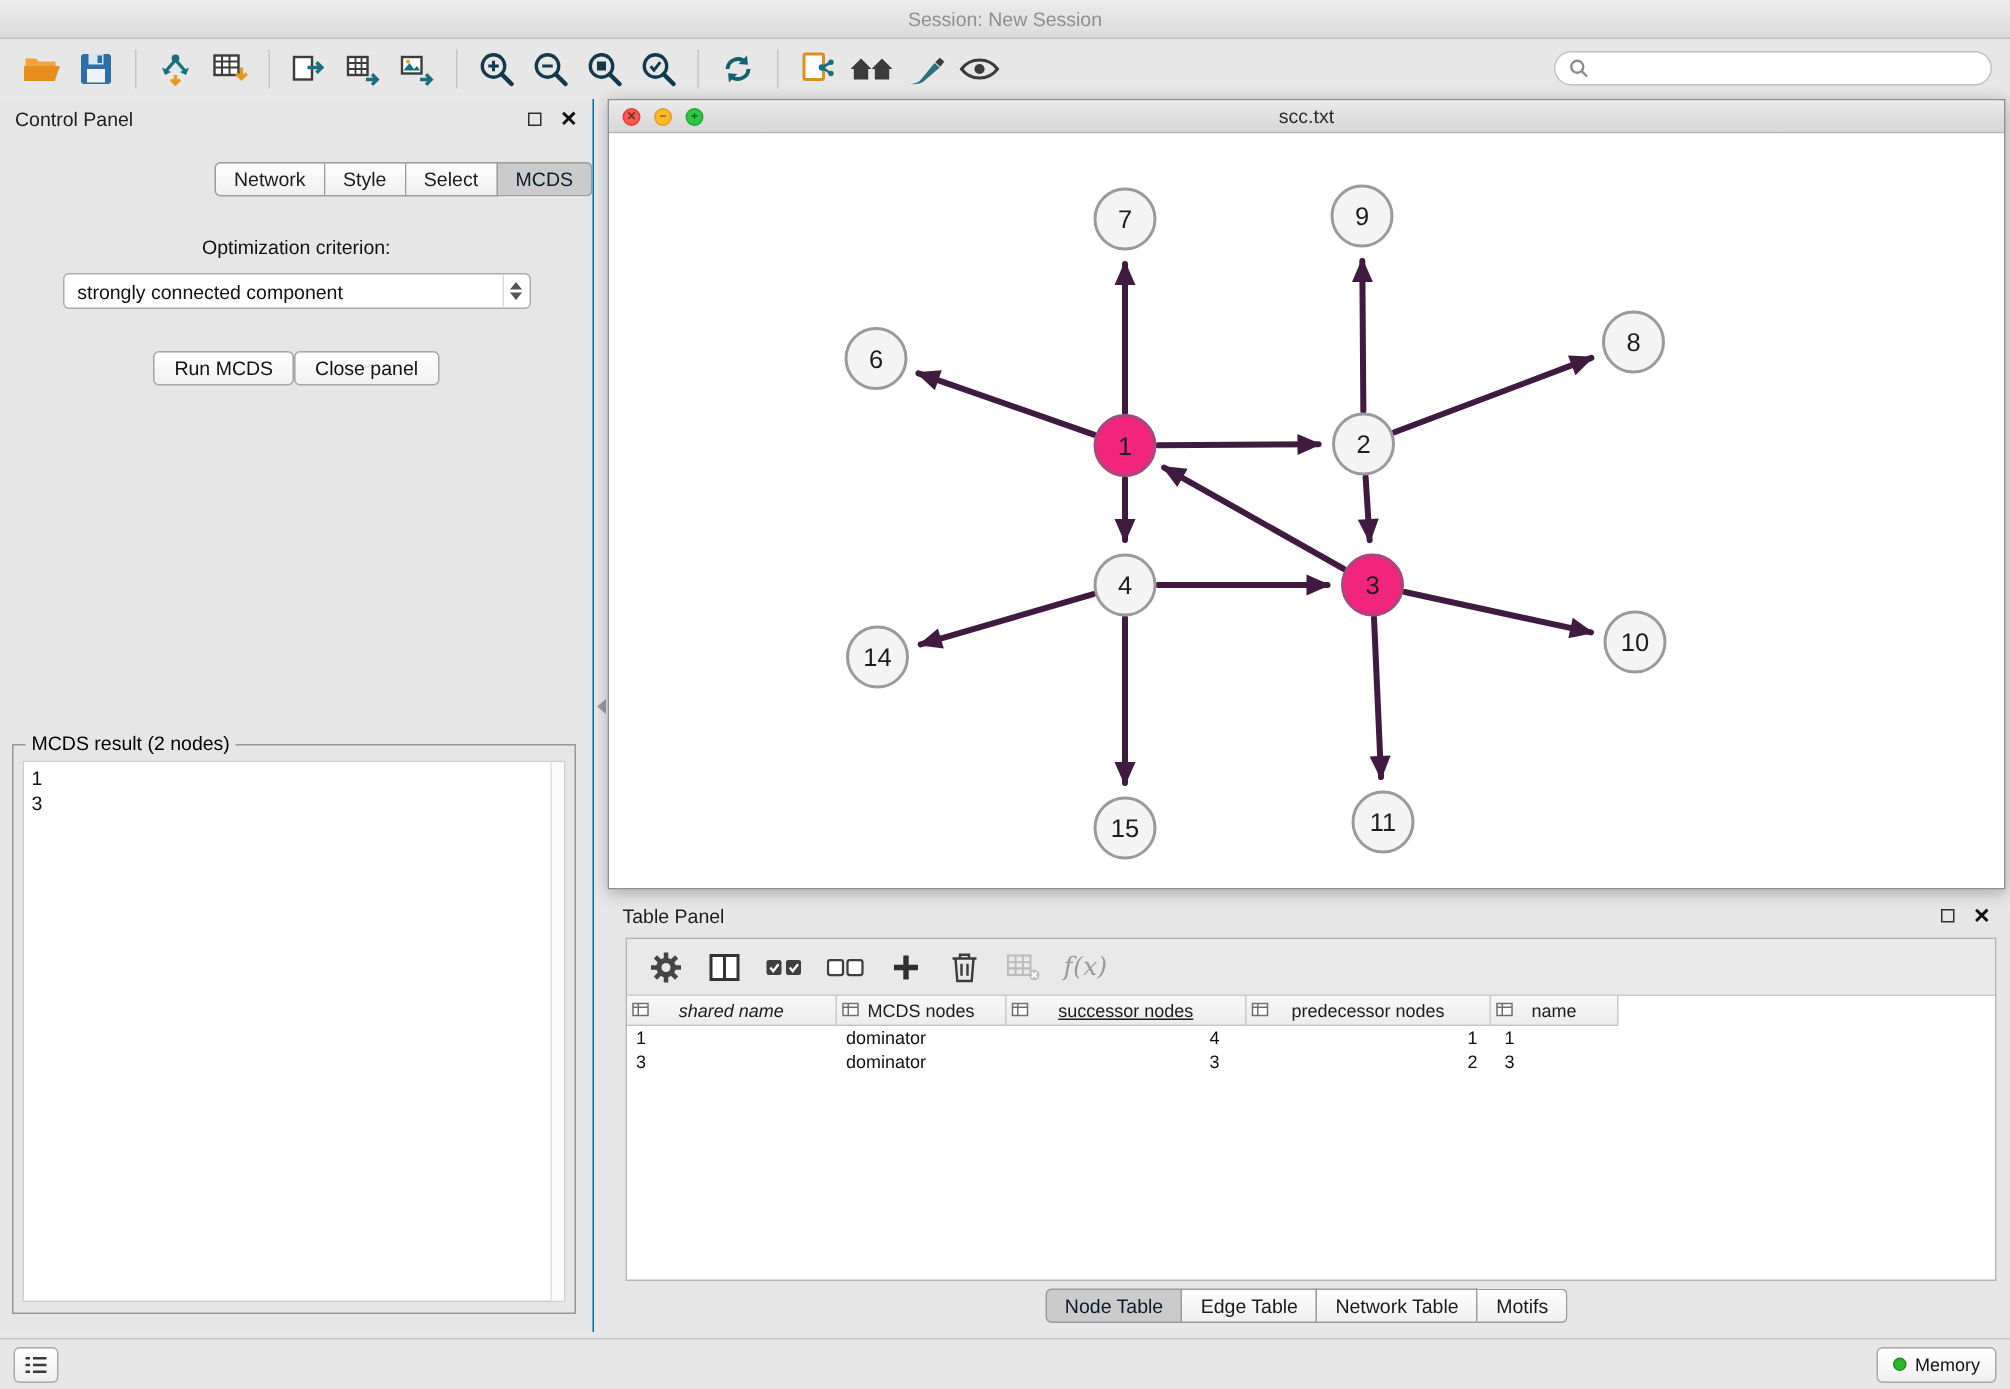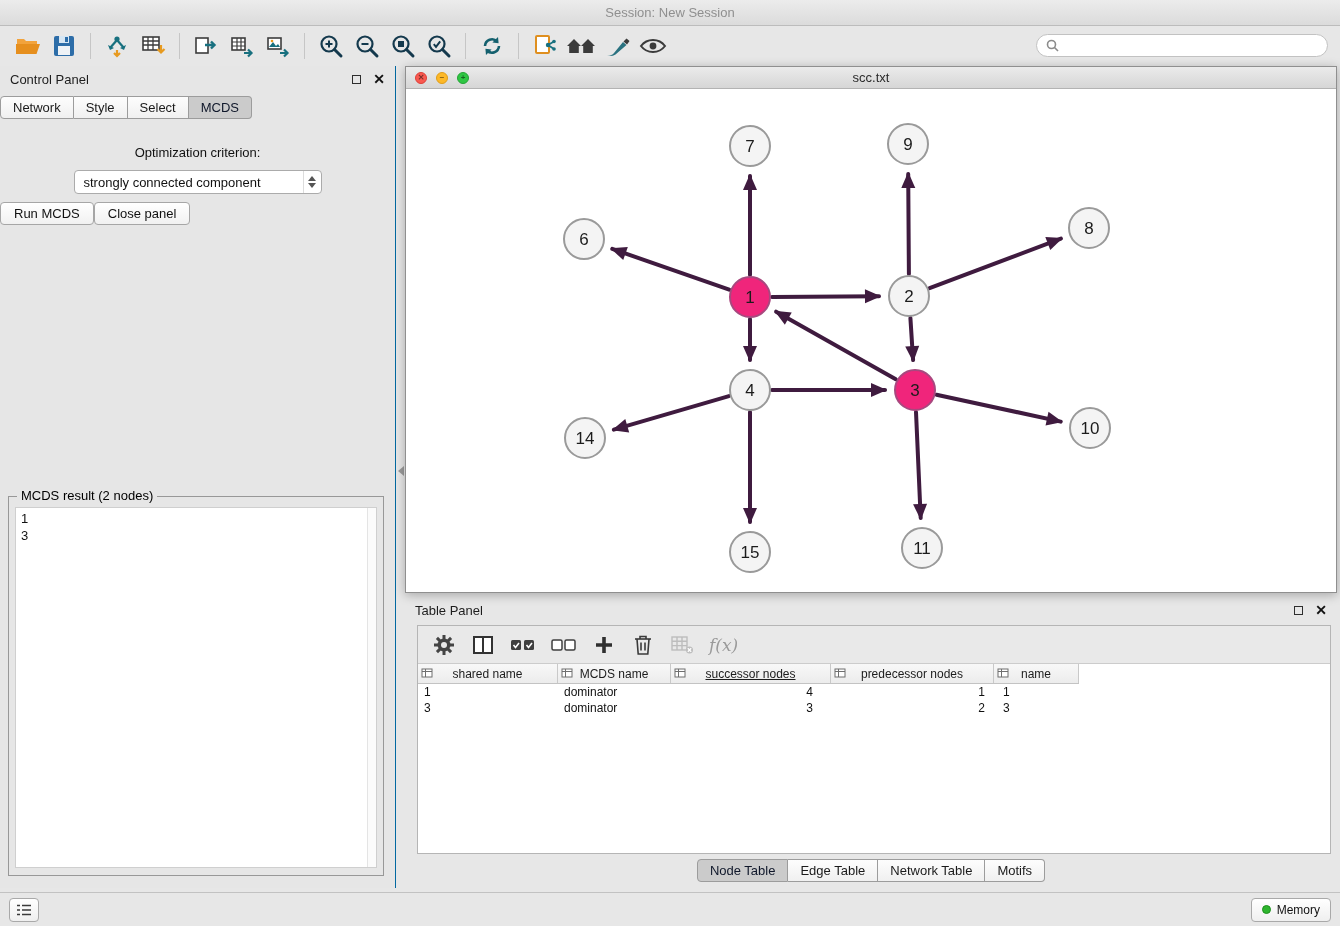--- a/index.html
+++ b/index.html
@@ -16,32 +16,32 @@
   .toolbar-search input{border:none;outline:none;flex:1;font-size:12px;background:transparent;color:#333}
 
   
   .panel-header{height:26px;display:flex;align-items:center;padding:0 10px;font-size:13px;color:#1d1d1d}
   .panel-header .spacer{flex:1}
   .float-icon{width:9px;height:9px;border:1.5px solid #2e2e2e;display:inline-block;margin-right:12px}
   .close-icon{font-size:14px;font-weight:bold;color:#111;line-height:1}
 
   
   .control-panel{position:absolute;left:0;top:66px;width:396px;height:822px;background:#e6e6e6;border-right:1px solid #0369a1}
-  .cp-tabs{display:flex;justify-content:flex-start;margin-top:4px}
+  .cp-tabs{display:flex;justify-content:flex-end;margin-top:16px}
   .tab{background:linear-gradient(#fdfdfd,#f0f0f0);border:1px solid #9c9c9c;border-left:none;font-size:13px;padding:3px 12px;color:#1a1a1a;cursor:default}
   .tab:first-child{border-left:1px solid #9c9c9c;border-radius:4px 0 0 4px}
   .tab:last-child{border-radius:0 4px 4px 0}
   .tab.active{background:#cbcbcb;color:#0f172a}
   .opt-label{text-align:center;font-size:13px;margin-top:26px;color:#111}
-  .select{margin:10px auto 0;width:248px;height:24px;background:#fff;border:1px solid #ababab;border-radius:4px;display:flex;align-items:center;font-size:13px;padding-left:9px;color:#111}
+  .select{margin:10px auto 0;width:312px;height:24px;background:#fff;border:1px solid #ababab;border-radius:4px;display:flex;align-items:center;font-size:13px;padding-left:9px;color:#111}
   .select .val{flex:1}
   .stepper{width:18px;height:100%;display:flex;flex-direction:column;align-items:center;justify-content:center;gap:2px;border-left:1px solid #dcdcdc}
   .arr-up{width:0;height:0;border-left:4px solid transparent;border-right:4px solid transparent;border-bottom:5px solid #555}
   .arr-down{width:0;height:0;border-left:4px solid transparent;border-right:4px solid transparent;border-top:5px solid #555}
-  .cp-buttons{display:flex;gap:0;margin-top:8px}
+  .cp-buttons{display:flex;justify-content:center;gap:0;margin-top:28px}
   .btn{background:linear-gradient(#ffffff,#f1f1f1);border:1px solid #a6a6a6;border-radius:4px;font-size:13px;padding:3px 13px;color:#111;cursor:default}
   .result-group{position:absolute;left:8px;right:11px;top:430px;bottom:12px;border:1px solid #989898}
   .result-legend{position:absolute;top:-9px;left:8px;background:#e6e6e6;padding:0 4px;font-size:13px;color:#000000}
   .result-list{position:absolute;left:6px;right:6px;top:10px;bottom:7px;background:#fff;border:1px solid #cfcfcf;font-size:13px;color:#111;padding:2px 5px;line-height:17px}
   .result-scroll{position:absolute;top:0;right:0;bottom:0;width:9px;border-left:1px solid #e4e4e4;background:#fbfbfb}
   .splitter-handle{position:absolute;left:396px;top:460px;width:9px;height:22px;display:flex;align-items:center;justify-content:center}
   .splitter-handle::before{content:"";width:0;height:0;border-top:5px solid transparent;border-bottom:5px solid transparent;border-right:6px solid #9a9a9a}
 
   
   .network-window{position:absolute;left:405px;top:66px;width:932px;height:527px;background:#fff;border:1px solid #8f8f8f;box-shadow:0 2px 10px rgba(0,0,0,.28)}
@@ -393,37 +393,37 @@
             <path d="M2 6.3h15M2 10.6h15M7 2v13M12 2v13"></path>
             <circle cx="19.5" cy="15" r="3.5" fill="#bdbdbd" stroke="none"></circle>
             <path d="M17.8 13.3l3.4 3.4M21.2 13.3l-3.4 3.4" stroke="#fff" stroke-width="1.3"></path>
           </svg>
       </button>
       <button class="tp-tool">
         <span class="fx">f(x)</span>
       </button>
     </div>
     <div class="tbl-header">
-        <div class="th" style="width: 140px;">
+        <div class="th" style="width: 140px; font-style: italic;">
           <span class="col-icon">
             <svg width="12" height="11" viewBox="0 0 12 11" fill="#fff" stroke="#6f6f6f" stroke-width="1">
               <rect x="1" y="1" width="10" height="8"></rect>
               <path d="M1 3.5h10M4.5 1v8" fill="none"></path>
             </svg>
           </span>
           <span>shared name</span>
         </div>
         <div class="th" style="width: 113px;">
           <span class="col-icon">
             <svg width="12" height="11" viewBox="0 0 12 11" fill="#fff" stroke="#6f6f6f" stroke-width="1">
               <rect x="1" y="1" width="10" height="8"></rect>
               <path d="M1 3.5h10M4.5 1v8" fill="none"></path>
             </svg>
           </span>
-          <span>MCDS name</span>
+          <span>MCDS nodes</span>
         </div>
         <div class="th" style="width: 160px; text-decoration: underline;">
           <span class="col-icon">
             <svg width="12" height="11" viewBox="0 0 12 11" fill="#fff" stroke="#6f6f6f" stroke-width="1">
               <rect x="1" y="1" width="10" height="8"></rect>
               <path d="M1 3.5h10M4.5 1v8" fill="none"></path>
             </svg>
           </span>
           <span>successor nodes</span>
         </div>

